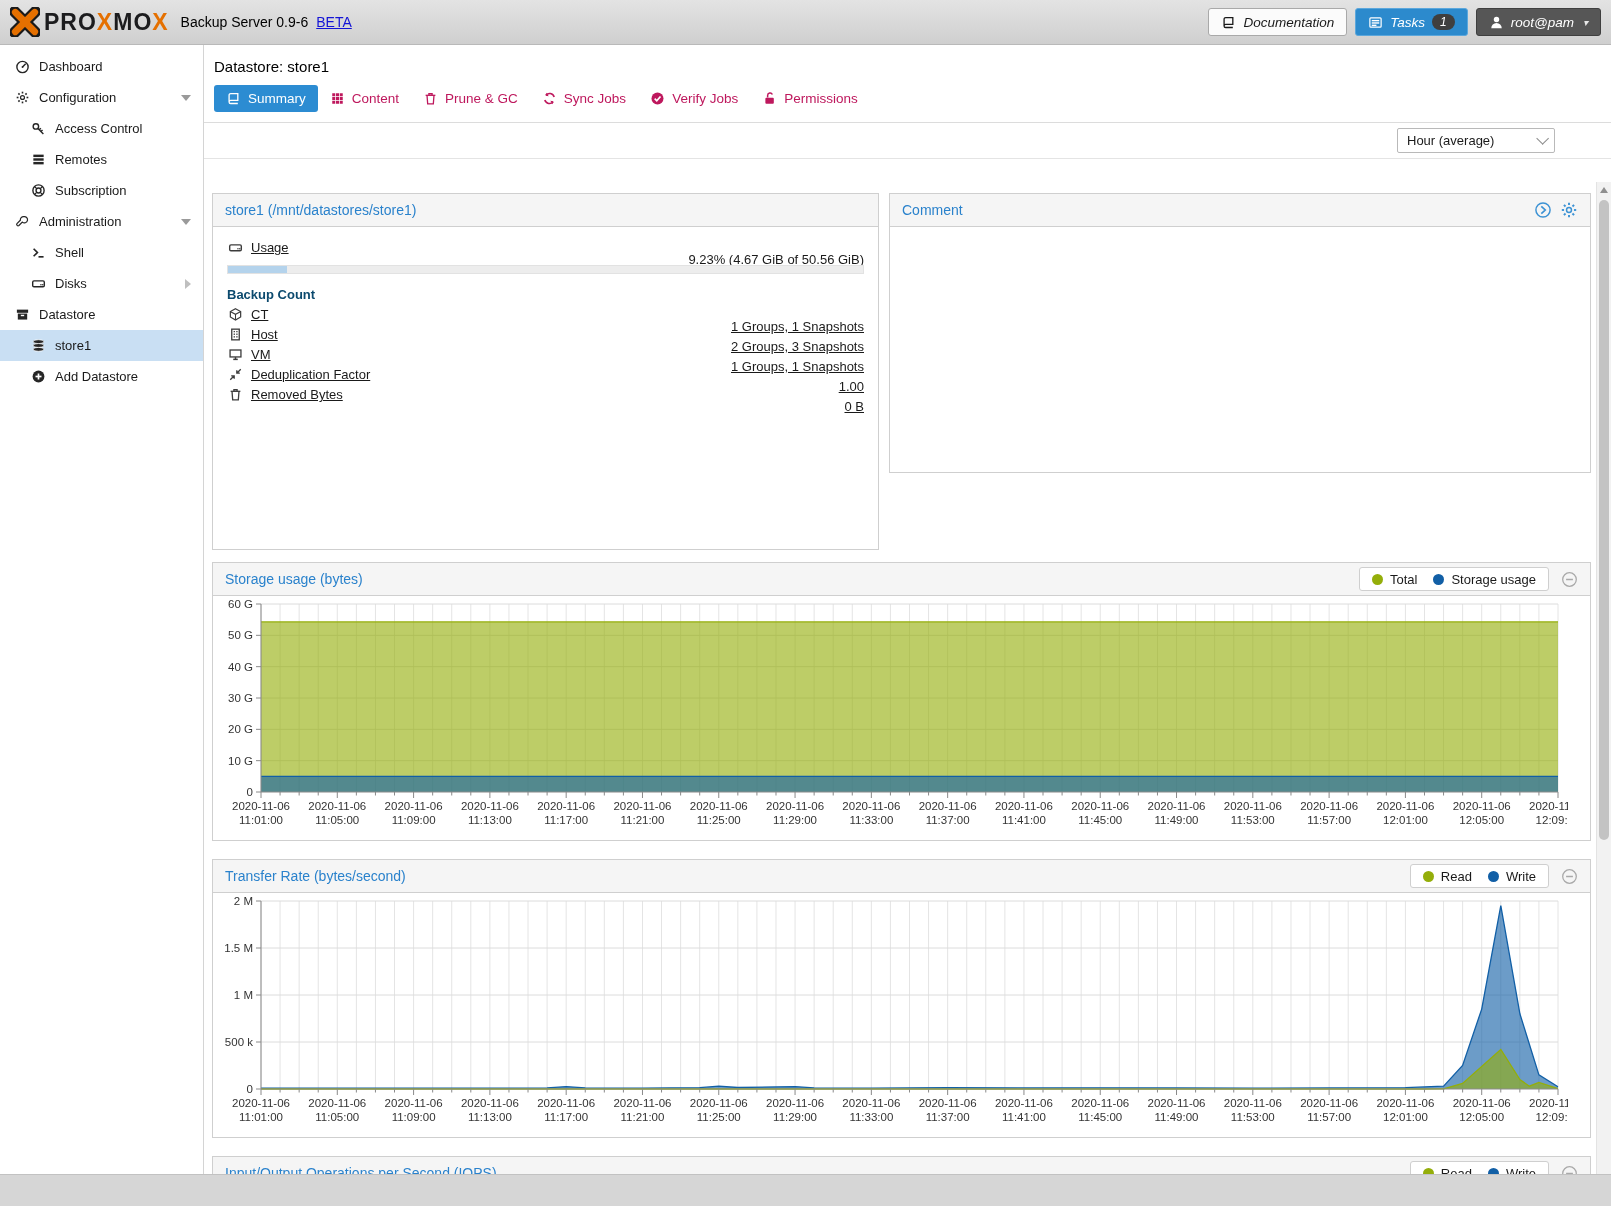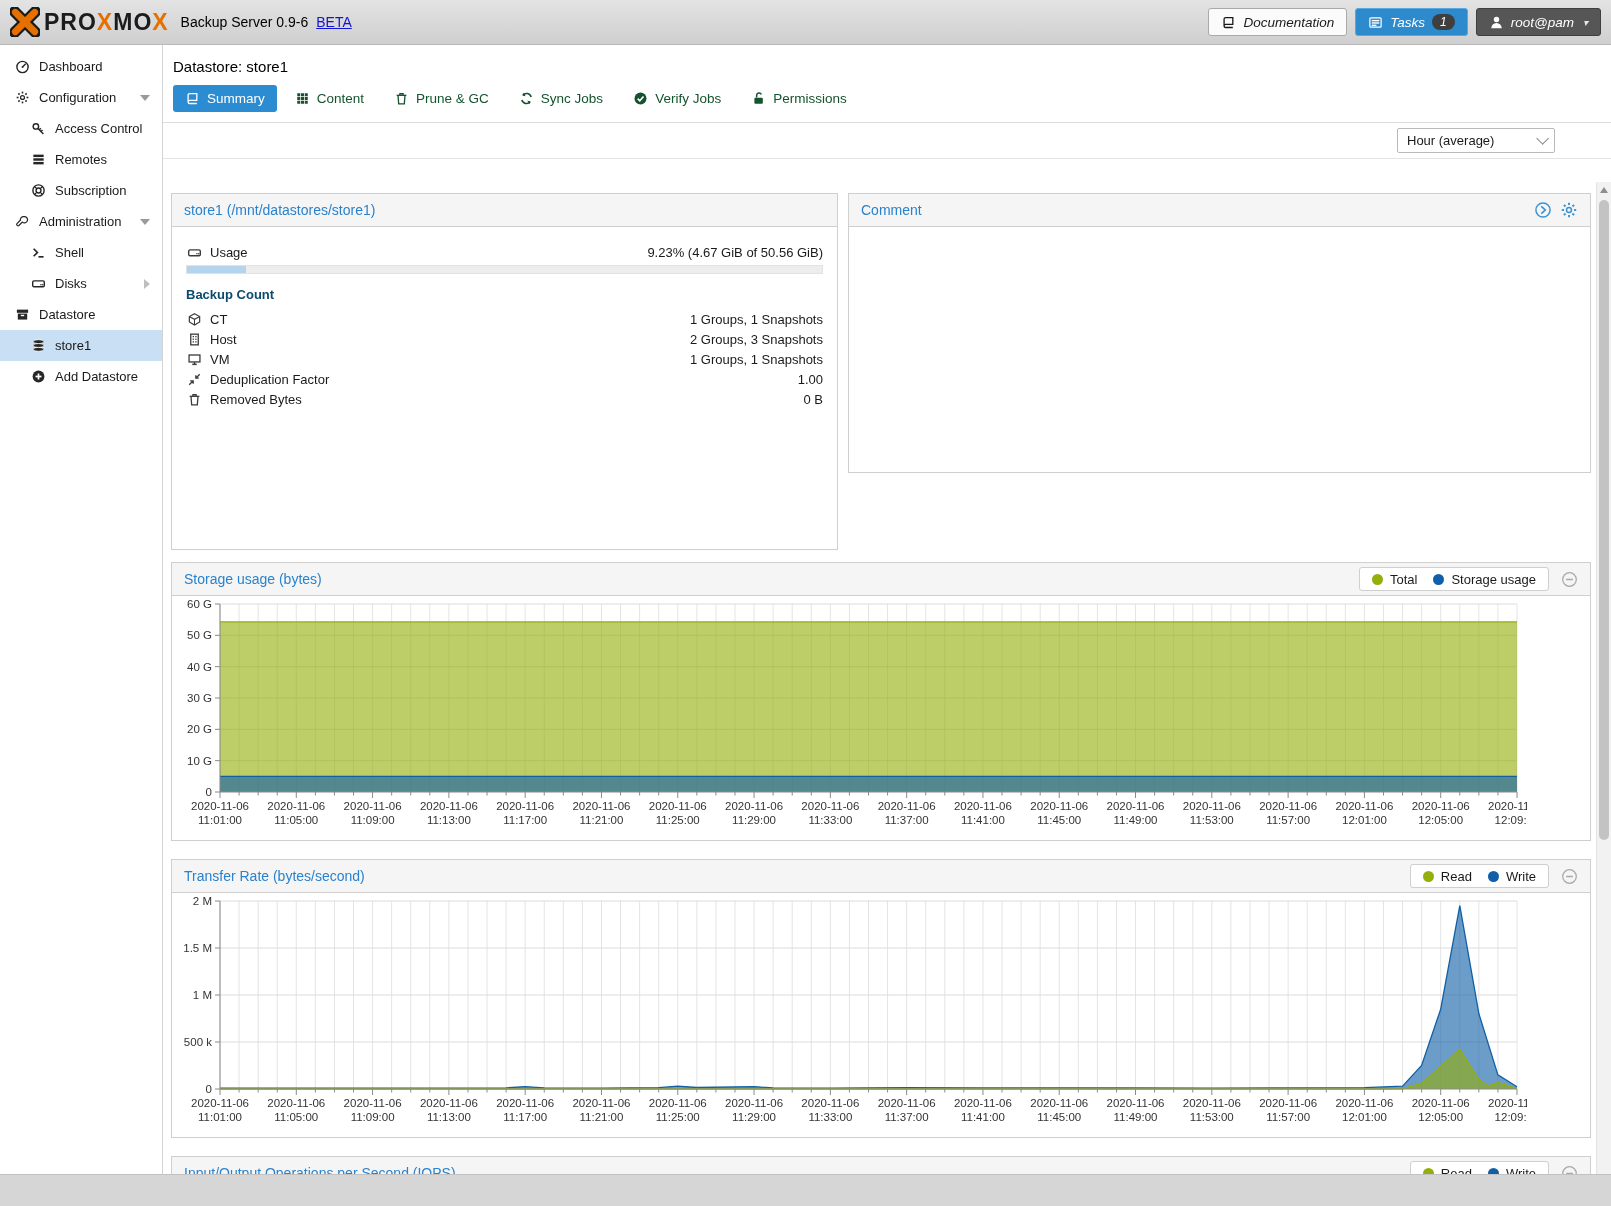--- a/index.html
+++ b/index.html
@@ -17,52 +17,52 @@
   .hbtn { display:flex; align-items:center; gap:7px; height:28px; padding:0 12px; border-radius:3px; font-size:13.5px; cursor:pointer; }
   .hbtn .ic { display:inline-flex; }
   .hbtn-doc { background:#fbfbfb; border:1px solid #a9a9a9; color:#1a1a1a; }
   .hbtn-tasks { background:#2c8acd; border:1px solid #5ba7dc; color:#fff;justify-content:space-between; }
   .hbtn-user { background:#565656; border:1px solid #3f3f3f; color:#fff; }
   .badge { background:#3f3f3f; color:#fff; border-radius:9px; padding:1px 8px; font-size:12px; }
   .carets { font-size:10px; color:#e8e8e8; margin-left:2px; }
 
   
   .body-row { display:flex; height:1161px; }
-  .sidebar { width:163px; background:#fff; border-right:1px solid #d4d4d4; padding-top:6px; flex:none; }
+  .sidebar { width:204px; background:#fff; border-right:1px solid #d4d4d4; padding-top:6px; flex:none; }
   .sb-item { display:flex; align-items:center; height:31px; padding-left:13px; cursor:pointer; color:#1a1a1a; position:relative; }
   .sb-item .ic { width:18px; display:inline-flex; justify-content:center; margin-right:8px; color:#262626; flex:none; }
   .sb-item.lvl1 { padding-left:29px; }
   .sb-item.sel { background:#c9dff3; }
   .sb-caret-down { position:absolute; right:12px; width:0; height:0; border-left:5px solid transparent; border-right:5px solid transparent; border-top:6px solid #9a9a9a; }
   .sb-caret-right { position:absolute; right:12px; width:0; height:0; border-top:5px solid transparent; border-bottom:5px solid transparent; border-left:6px solid #bfbfbf; }
 
   .main { flex:1; position:relative; background:#fff; overflow:hidden; }
   .page-title { padding:13px 0 4px 10px; font-size:15px; color:#000000; }
-  .tabbar { display:flex; align-items:center; gap:6px; padding:6px 0 10px 10px; border-bottom:1px solid #dcdcdc; }
-  .tab { display:flex; align-items:center; gap:7px; padding:6px 12px; border-radius:3px; color:#14532d; cursor:pointer; font-size:13.5px; }
+  .tabbar { display:flex; align-items:center; gap:0; padding:6px 0 10px 10px; border-bottom:1px solid #dcdcdc; }
+  .tab { display:flex; align-items:center; gap:7px; padding:6px 12px; border-radius:3px; color:#be185d; cursor:pointer; font-size:13.5px; }
   .tab .ic { display:inline-flex; }
   .tab.active { background:#2c8cd2; color:#fff; }
   .toolbar { display:flex; justify-content:flex-end; align-items:center; height:36px; padding-right:56px; border-bottom:1px solid #e4e4e4; }
   .combo { width:158px; height:25px; background:#fff; border:1px solid #b9b9b9; border-radius:2px; display:flex; align-items:center; padding:0 9px; cursor:pointer; color:#1a1a1a; }
   .combo .chev { margin-left:auto; width:9px; height:9px; border-right:1.6px solid #8d8d8d; border-bottom:1.6px solid #8d8d8d; transform:rotate(45deg) translateY(-3px); }
 
   .scrollarea { position:absolute; top:137px; left:0; right:15px; bottom:0; overflow:hidden; padding:11px 5px 0 8px; background:#fff; }
 
   
   .panel { border:1px solid #cfcfcf; background:#fff; }
   .panel-hd { background:#f5f5f5; border-bottom:1px solid #cfcfcf; padding:7px 12px; display:flex; align-items:center; height:33px; }
   .panel-hd .ptitle { color:#2a82cc; font-size:14px; }
   .row1 { display:flex; gap:10px; margin-bottom:12px; }
   .panel-store { flex:0 0 667px; height:357px; }
   .panel-comment { flex:1; height:280px; }
   .hd-tools { margin-left:auto; display:flex; align-items:center; gap:8px; color:#3c92d4; }
   .hd-tools .ic { cursor:pointer; display:inline-flex; }
 
   .store-body { padding:13px 14px; }
-  .srow { display:flex; align-items:flex-end; height:20px; }
+  .srow { display:flex; align-items:flex-start; height:20px;text-decoration:underline; }
   .srow .ic { width:17px; display:inline-flex; justify-content:center; margin-right:7px; color:#3c3c3c; flex:none; }
   .srow .val { margin-left:auto; text-align:right;margin-top:12px; }
   .sec-h { font-weight:bold; margin:13px 0 5px 0; color:#0c4a6e; }
   .usage-bar { margin-top:5px; height:9px; background:#ededed; border:1px solid #e2e2e2; position:relative; }
   .usage-fill { position:absolute; left:0; top:0; bottom:0; background:#b4d3ec; }
 
   .chart-panel { margin-bottom:18px; }
   .legend { margin-left:auto; display:flex; align-items:center; gap:16px; background:#fff; border:1px solid #cfcfcf; border-radius:3px; padding:3px 12px; height:24px; }
   .leg-item { display:flex; align-items:center; gap:7px; cursor:pointer; }
   .leg-dot { width:11px; height:11px; border-radius:50%; }

